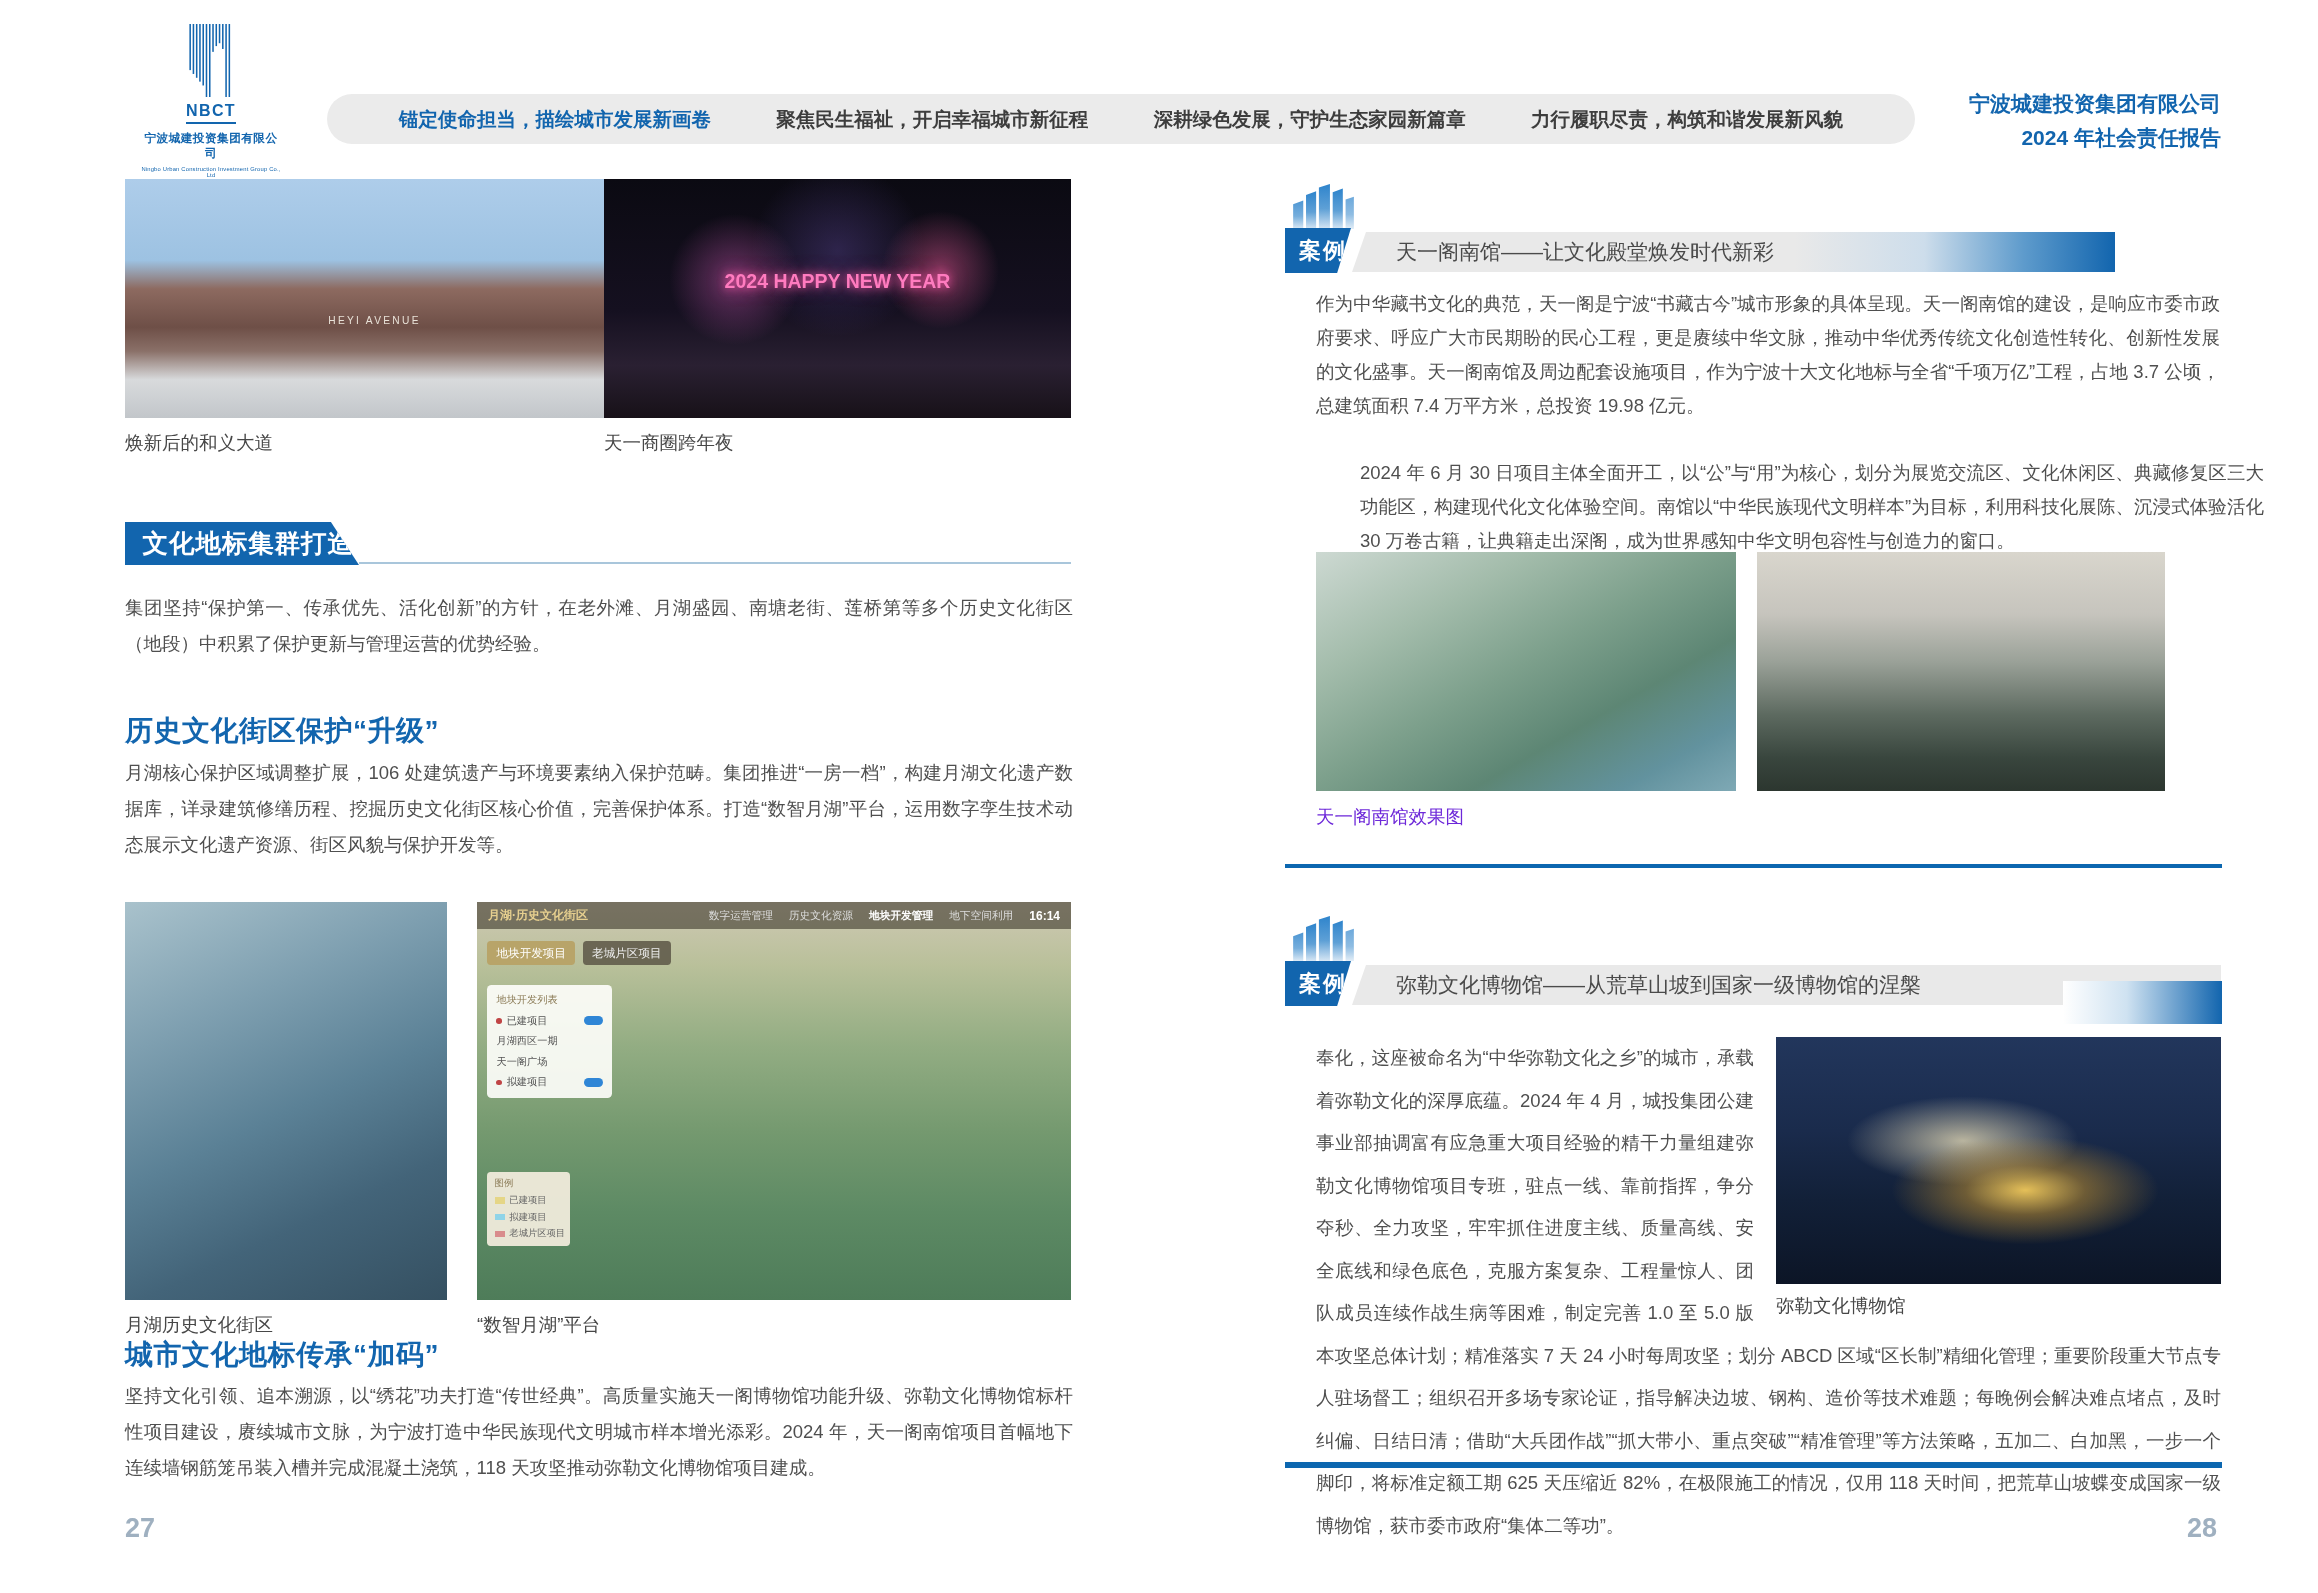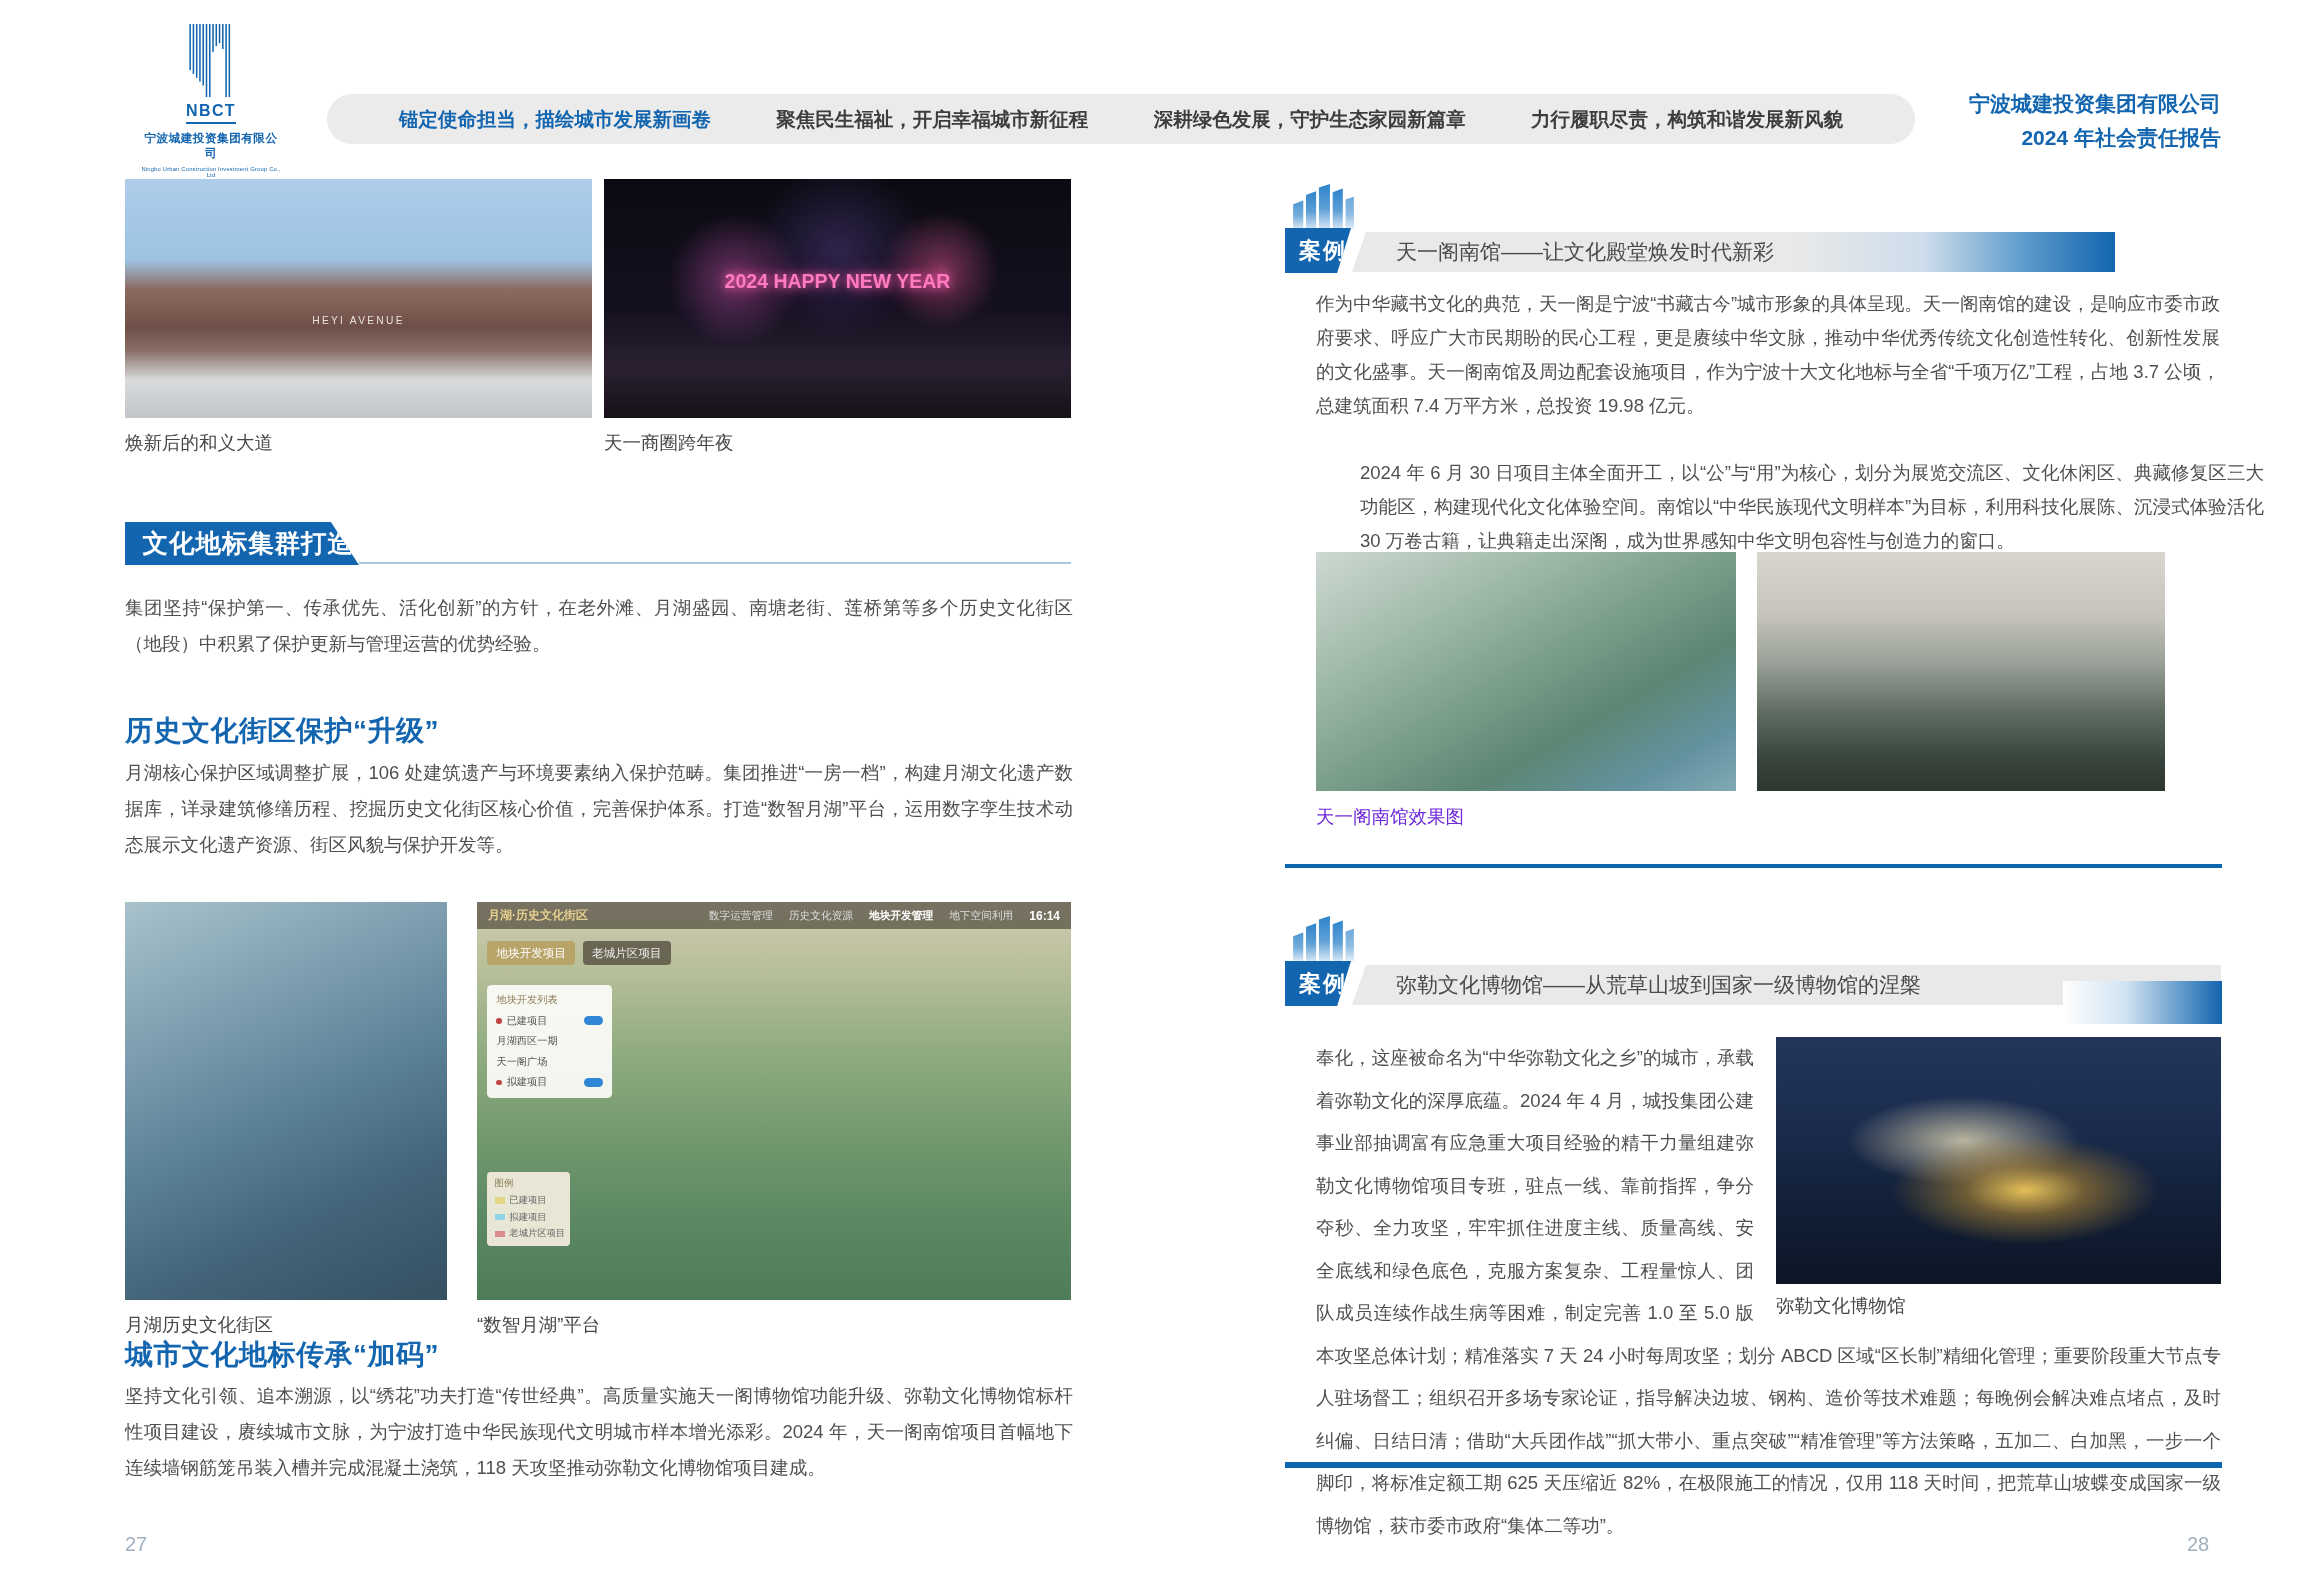--- a/index.html
+++ b/index.html
@@ -45,21 +45,21 @@
   #sub1-title{left:125px;top:712px;}
   #sub1-body{left:125px;top:755px;width:948px;}
 
   #mid-photo-row{left:125px;top:902px;width:946px;display:flex;gap:30px;}
   #mid-photo-row .cell-a{width:322px;flex:none;}
   #mid-photo-row .cell-b{flex:1;}
   #mid-photo-row .photo{height:398px;}
 
   #sub2-title{left:125px;top:1336px;}
   #sub2-body{left:125px;top:1378px;width:948px;}
-  .page-num{font-size:20px;font-weight:normal;color:#9fb0c0;margin-top:20px;}
+  .page-num{font-size:27px;font-weight:bold;color:#9fb0c0;}
   #page-27{left:125px;top:1513px;}
   #page-28{left:2187px;top:1513px;}
 
   
   .case-icon{width:61px;height:46px;}
   #case1-icon{left:1293px;top:183px;}
   #case2-icon{left:1293px;top:915px;}
 
   .case-badge{width:66px;height:45px;background:#1265ae;color:#fff;font-size:22px;font-weight:bold;
     line-height:45px;padding-left:14px;box-sizing:border-box;letter-spacing:1.9px;
@@ -87,21 +87,21 @@
   .blue-divider{background:#0c67b0;}
   #divider1{left:1285px;top:864px;width:937px;height:4.2px;}
   #divider2{left:1285px;top:1462px;width:937px;height:6px;}
 
   #case2-body{left:1316px;top:1037px;width:905px;font-size:18.5px;line-height:2.3;text-align:justify;color:#4f4f4f;}
   #case2-body .fig{float:right;width:445px;margin:0 0 9.3px 22px;}
   #case2-body .fig .photo{height:247px;}
   #case2-body figcaption{margin-top:11px;font-size:18.5px;color:#474747;line-height:1.2;text-align:left;}
 
   
-  .ph-heyi{background:linear-gradient(180deg,#aecdea 0%,#9dc2e2 34%,#8d6a60 46%,#6e4f47 62%,#8a7068 72%,#d8dadc 84%,#c2c6ca 100%);}
+  .ph-heyi{background:linear-gradient(180deg,#aecdea 0%,#9dc2e2 34%,#8d6a60 46%,#6e4f47 62%,#8a7068 72%,#d8dadc 84%,#c2c6ca 100%);padding-left:32px;}
   .ph-sunset{background:linear-gradient(180deg,#dfae9a 0%,#e5936c 16%,#cc7f68 26%,#56555f 38%,#33343d 55%,#8a6a4a 72%,#caa05e 80%,#3c3a40 90%,#2a2930 100%);}
   .ph-nye{background:
     radial-gradient(circle at 28% 42%, rgba(180,80,160,.55) 0%, rgba(180,80,160,0) 18%),
     radial-gradient(circle at 72% 38%, rgba(230,90,150,.5) 0%, rgba(230,90,150,0) 16%),
     radial-gradient(circle at 50% 30%, rgba(90,70,150,.4) 0%, rgba(90,70,150,0) 30%),
     linear-gradient(180deg,#0b0a12 0%,#151020 55%,#2a2032 78%,#171118 100%);}
   .ph-yuehu3d{background:linear-gradient(155deg,#a9c2cc 0%,#7e9fb0 28%,#5b8196 52%,#436479 74%,#355061 100%);}
   .ph-digital{background:linear-gradient(180deg,#cfc9b4 0%,#b9c09a 16%,#93ad83 36%,#74996f 58%,#5d8a64 78%,#4e7c59 100%);}
   .ph-render1{background:linear-gradient(150deg,#cdd9d2 0%,#a3bcab 26%,#7da08c 48%,#5d8674 68%,#62929e 86%,#7fa9b5 100%);}
   .ph-render2{background:linear-gradient(180deg,#d9d6cd 0%,#c6c4bd 26%,#9aa198 46%,#5d6a60 68%,#39463e 86%,#2c362f 100%);}

